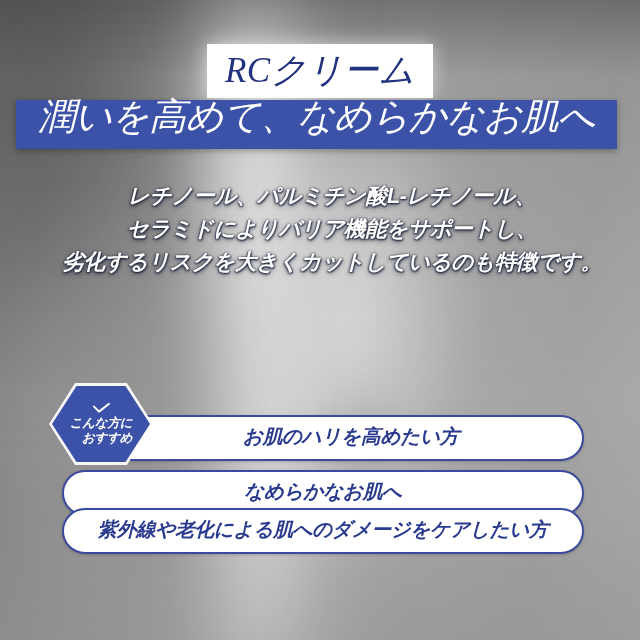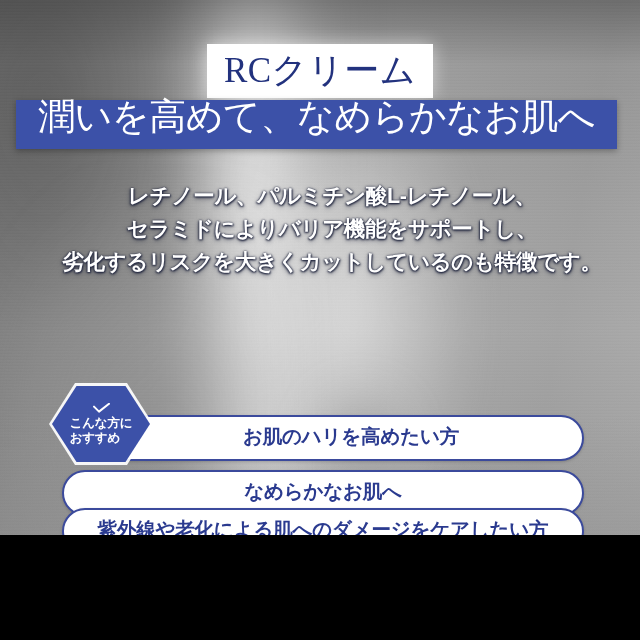--- a/index.html
+++ b/index.html
@@ -3,24 +3,25 @@
 <meta charset="utf-8">
 <style>
   html, body {
     margin: 0;
     padding: 0;
     background: #000;
   }
   #banner {
     position: relative;
     width: 640px;
-    height: 535px;
+    height: 640px;
     overflow: hidden;
     font-family: "Liberation Sans", "DejaVu Sans", sans-serif;
     background: #701a75;
+    font-style: italic;
   }
 
   
   .bg-layer {
     position: absolute;
     inset: 0;
     pointer-events: none;
   }
   .bg-base {
     background:
@@ -212,21 +213,21 @@
     width: 17px;
     height: 10px;
     margin-bottom: 3px;
   }
   .hex-check svg { display: block; }
   .hex-label {
     color: #ffffff;
     font-size: 12.5px;
     font-weight: bold;
     line-height: 15px;
-    text-align: left;
+    text-align: right;
     letter-spacing: -0.2px;
     white-space: nowrap;
   }
 
   .pill {
     position: absolute;
     height: 42px;
     background: #ffffff;
     border: 2px solid #3b4a9c;
     border-radius: 24px;

